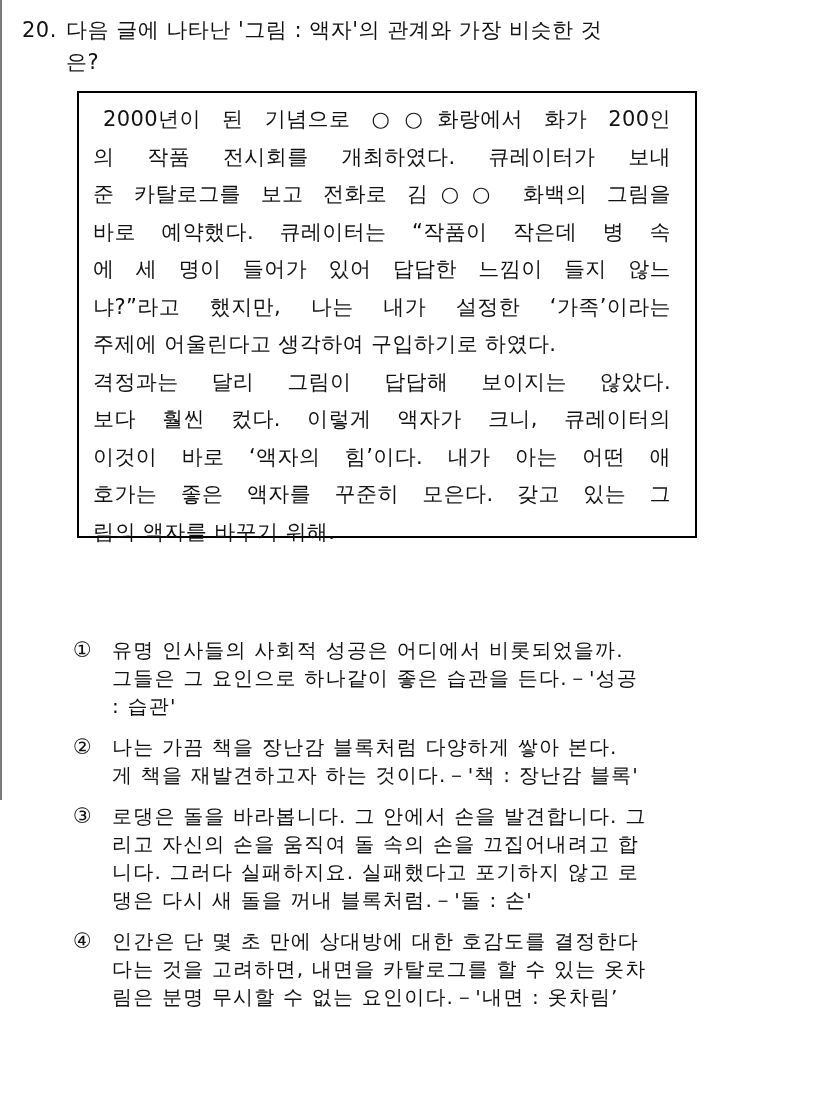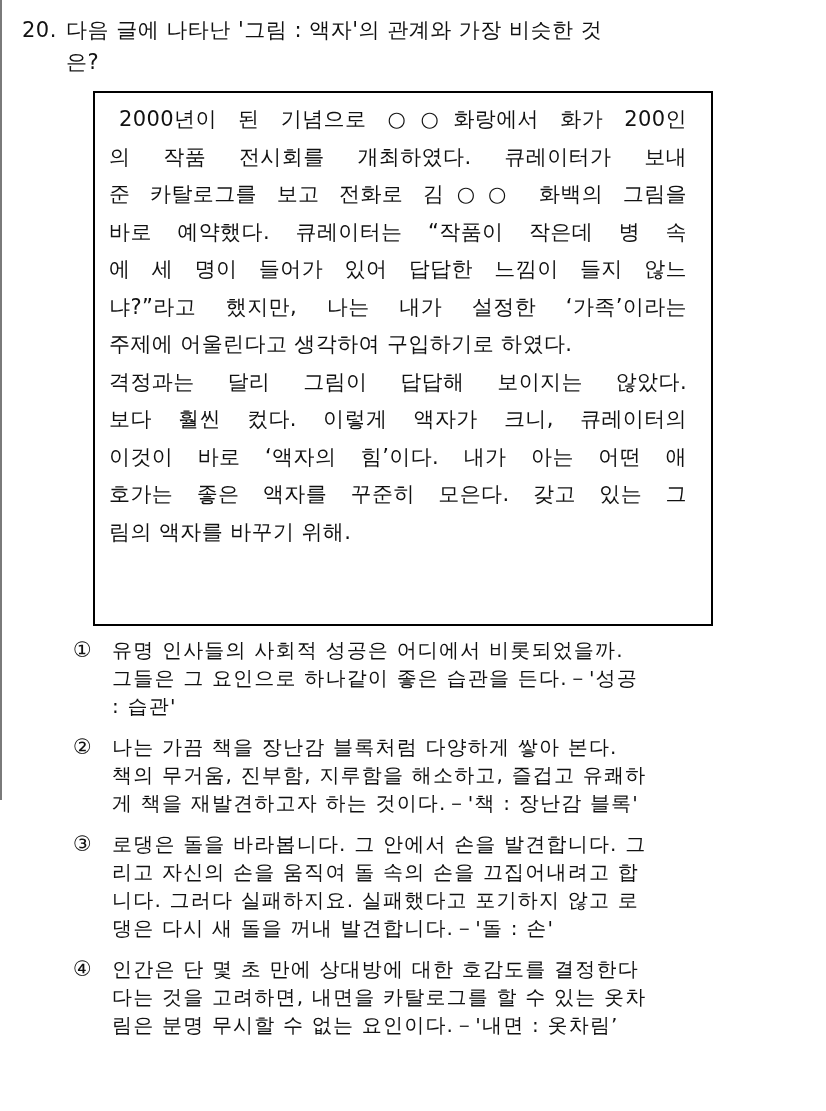--- a/index.html
+++ b/index.html
@@ -37,25 +37,24 @@
       width: 44px;
     }
     .question .line2 {
       padding-left: 44px;
     }
     .passage-box {
       position: absolute;
       left: 77px;
       top: 91px;
       width: 620px;
-      height: 535px;
+      height: 447px;
       border: 2px solid #000;
       box-sizing: border-box;
       padding: 8px 24px 0 14px;
-      margin-left: 16px;
     }
     .passage-line {
       font-family: "DejaVu Sans", sans-serif;
       font-size: 21px;
       line-height: 37.5px;
       height: 37.5px;
       white-space: nowrap;
       letter-spacing: 0.4px;
       text-align: justify;
       text-align-last: justify;
@@ -123,29 +122,28 @@
 <div class="options">
   <div class="option">
     <span class="marker">①</span>
     <span class="opt-line">유명 인사들의 사회적 성공은 어디에서 비롯되었을까.</span>
     <span class="opt-line">그들은 그 요인으로 하나같이 좋은 습관을 든다.－'성공</span>
     <span class="opt-line">: 습관'</span>
   </div>
   <div class="option">
     <span class="marker">②</span>
     <span class="opt-line">나는 가끔 책을 장난감 블록처럼 다양하게 쌓아 본다.</span>
-    <span class="opt-line">책의 무거움, 진부함, 지루함을 해소하고, 즐겁고 유쾌하</span>
     <span class="opt-line gap">게 책을 재발견하고자 하는 것이다.－'책 : 장난감 블록'</span>
   </div>
   <div class="option">
     <span class="marker">③</span>
     <span class="opt-line">로댕은 돌을 바라봅니다. 그 안에서 손을 발견합니다. 그</span>
     <span class="opt-line">리고 자신의 손을 움직여 돌 속의 손을 끄집어내려고 합</span>
     <span class="opt-line">니다. 그러다 실패하지요. 실패했다고 포기하지 않고 로</span>
-    <span class="opt-line">댕은 다시 새 돌을 꺼내 발견합니다.－'돌 : 손'</span>
+    <span class="opt-line">댕은 다시 새 돌을 꺼내 블록처럼.－'돌 : 손'</span>
   </div>
   <div class="option">
     <span class="marker">④</span>
     <span class="opt-line">인간은 단 몇 초 만에 상대방에 대한 호감도를 결정한다</span>
     <span class="opt-line">다는 것을 고려하면, 내면을 카탈로그를 할 수 있는 옷차</span>
     <span class="opt-line">림은 분명 무시할 수 없는 요인이다.－'내면 : 옷차림’</span>
   </div>
 </div>
 
 </body></html>

